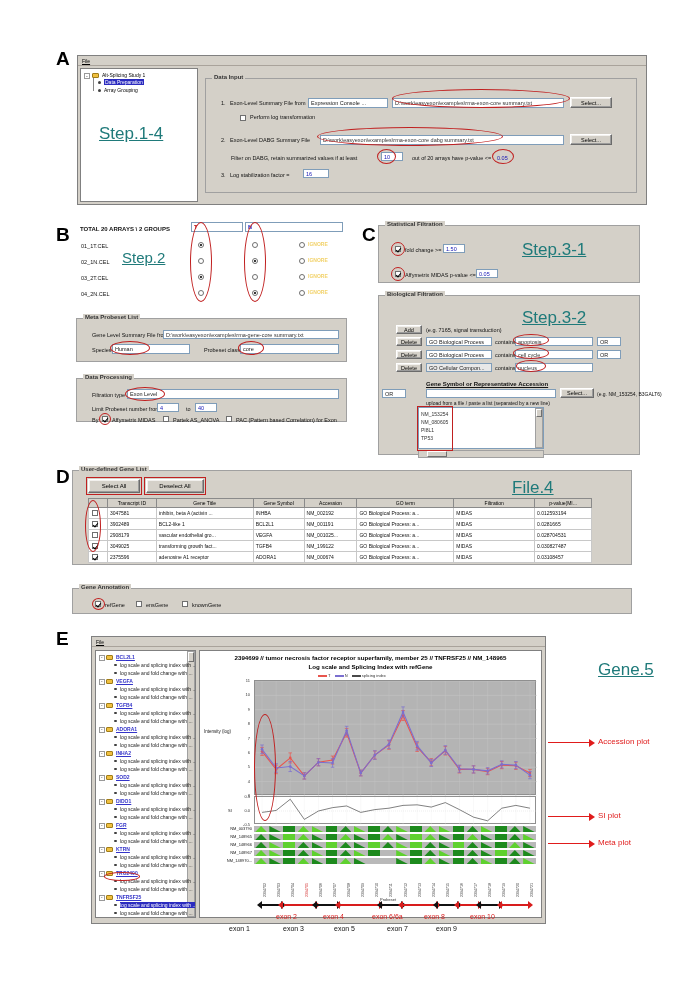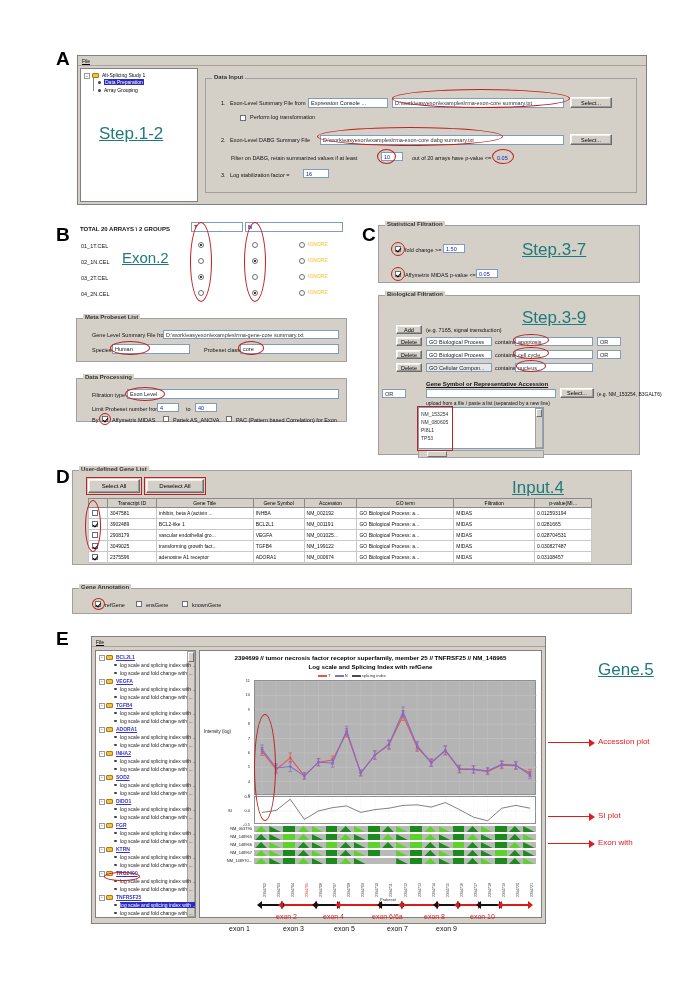--- a/index.html
+++ b/index.html
@@ -80,21 +80,21 @@
 <div class="tree" style="left:80px;top:68px;width:118px;height:134px;">
   <div class="tnode" style="left:3px;top:4px;font-size:4px;border:1px solid #999;width:4px;height:4px;line-height:4px;text-align:center;">-</div>
   <div class="folder" style="left:11px;top:4px;"></div>
   <div class="tnode" style="left:21px;top:3px;">Alt-Splicing Study 1</div>
   <div class="dot" style="left:17px;top:12px;"></div>
   <div class="tnode" style="left:23px;top:10px;background:#2b2bbf;color:#fff;padding:0 1px;">Data Preparation</div>
   <div class="dot" style="left:17px;top:20px;"></div>
   <div class="tnode" style="left:23px;top:18px;">Array Grouping</div>
   <div style="position:absolute;left:12px;top:9px;width:1px;height:13px;background:#888;"></div>
 </div>
-<div class="steplbl" style="left:99px;top:124px;">Step.1-2</div>
+<div class="steplbl" style="left:99px;top:124px;">Step.1-4</div>
 
 <div class="grp" style="left:205px;top:78px;width:432px;height:115px;">
   <div class="lg">Data Input</div>
 </div>
 <div class="lab" style="left:221px;top:100px;">1.</div>
 <div class="lab" style="left:230px;top:100px;">Exon-Level Summary File from</div>
 <div class="cmb" style="left:308px;top:98px;width:80px;height:10px;">Expression Console ...</div>
 <div class="tf" style="left:392px;top:98px;width:172px;height:10px;">D:\work\easyexon\examples\rma-exon-core summary.txt</div>
 <div class="btn" style="left:570px;top:97px;width:42px;height:11px;">Select...</div>
 
@@ -145,21 +145,21 @@
   <div class="rb" style="left:299px;top:274px;"></div>
   <div class="ignore" style="left:308px;top:273px;">IGNORE</div>
 
   <div class="lab" style="left:81px;top:291px;">04_2N.CEL</div>
   <div class="rb" style="left:198px;top:290px;"></div>
   <div class="rb on" style="left:252px;top:290px;"></div>
   <div class="rb" style="left:299px;top:290px;"></div>
   <div class="ignore" style="left:308px;top:289px;">IGNORE</div>
 </div>
 
-<div class="steplbl" style="left:122px;top:249px;font-size:15px;">Exon.2</div>
+<div class="steplbl" style="left:122px;top:249px;font-size:15px;">Step.2</div>
 <div class="ell" style="left:190px;top:222px;width:22px;height:80px;"></div>
 <div class="ell" style="left:244px;top:222px;width:22px;height:80px;"></div>
 
 <div class="grp" style="left:76px;top:318px;width:271px;height:44px;">
   <div class="lg">Meta Probeset List</div>
 </div>
 <div class="lab" style="left:92px;top:332px;">Gene Level Summary File from</div>
 <div class="tf" style="left:163px;top:330px;width:176px;height:9px;">D:\work\easyexon\examples\rma-gene-core summary.txt</div>
 <div class="lab" style="left:92px;top:347px;">Species</div>
 <div class="cmb" style="left:112px;top:344px;width:78px;height:10px;">Human</div>
@@ -193,26 +193,26 @@
   <div class="lg">Statistical Filtration</div>
 </div>
 <div class="cb on" style="left:395px;top:246px;"></div>
 <div class="lab" style="left:405px;top:247px;">fold change &gt;=</div>
 <div class="tfb" style="left:443px;top:244px;width:22px;height:9px;">1.50</div>
 <div class="cb on" style="left:395px;top:271px;"></div>
 <div class="lab" style="left:405px;top:272px;">Affymetrix MIDAS  p-value &lt;=</div>
 <div class="tfb" style="left:476px;top:269px;width:22px;height:9px;">0.05</div>
 <div class="ell" style="left:391px;top:242px;width:14px;height:14px;"></div>
 <div class="ell" style="left:391px;top:267px;width:14px;height:14px;"></div>
-<div class="steplbl" style="left:522px;top:240px;">Step.3-7</div>
+<div class="steplbl" style="left:522px;top:240px;">Step.3-1</div>
 
 <div class="grp" style="left:378px;top:295px;width:262px;height:160px;">
   <div class="lg">Biological Filtration</div>
 </div>
-<div class="steplbl" style="left:522px;top:308px;">Step.3-9</div>
+<div class="steplbl" style="left:522px;top:308px;">Step.3-2</div>
 
 <div class="btn" style="left:396px;top:325px;width:26px;height:9px;">Add</div>
 <div class="lab" style="left:426px;top:327px;">(e.g. 7165, signal transduction)</div>
 
 <div class="btn" style="left:396px;top:337px;width:26px;height:9px;">Delete</div>
 <div class="cmb" style="left:426px;top:337px;width:66px;height:9px;">GO Biological Process</div>
 <div class="lab" style="left:495px;top:339px;">contains</div>
 <div class="tf" style="left:515px;top:337px;width:78px;height:9px;">apoptosis</div>
 <div class="cmb" style="left:597px;top:337px;width:24px;height:9px;">OR</div>
 
@@ -255,21 +255,21 @@
 
 <div class="panel-letter" style="left:56px;top:466px;">D</div>
 
 <div class="grp" style="left:72px;top:470px;width:560px;height:95px;">
   <div class="lg">User-defined Gene List</div>
 </div>
 <div class="btn" style="left:88px;top:479px;width:52px;height:14px;font-size:6px;">Select All</div>
 <div class="btn" style="left:146px;top:479px;width:58px;height:14px;font-size:6px;">Deselect All</div>
 <div class="rect" style="left:86px;top:477px;width:56px;height:18px;"></div>
 <div class="rect" style="left:144px;top:477px;width:62px;height:18px;"></div>
-<div class="steplbl" style="left:512px;top:478px;">Input.4</div>
+<div class="steplbl" style="left:512px;top:478px;">File.4</div>
 
 <table class="tbl" style="left:88px;top:498px;width:504px;">
   <thead>
     <tr>
       <th style="width:14px;"></th>
       <th style="width:44px;">Transcript ID</th>
       <th style="width:92px;">Gene Title</th>
       <th style="width:46px;">Gene Symbol</th>
       <th style="width:48px;">Accession</th>
       <th style="width:92px;">GO term</th>
@@ -893,15 +893,15 @@
 <div class="arrline" style="left:548px;top:742px;width:42px;"></div>
 <div class="arrhead" style="left:589px;top:739px;"></div>
 <div class="arrowtxt" style="left:598px;top:737px;">Accession plot</div>
 
 <div class="arrline" style="left:548px;top:816px;width:42px;"></div>
 <div class="arrhead" style="left:589px;top:813px;"></div>
 <div class="arrowtxt" style="left:598px;top:811px;">SI plot</div>
 
 <div class="arrline" style="left:548px;top:843px;width:42px;"></div>
 <div class="arrhead" style="left:589px;top:840px;"></div>
-<div class="arrowtxt" style="left:598px;top:838px;">Exon with</div>
+<div class="arrowtxt" style="left:598px;top:838px;">Meta plot</div>
 
 <div class="steplbl" style="left:598px;top:660px;">Gene.5</div>
 
 </body></html>

